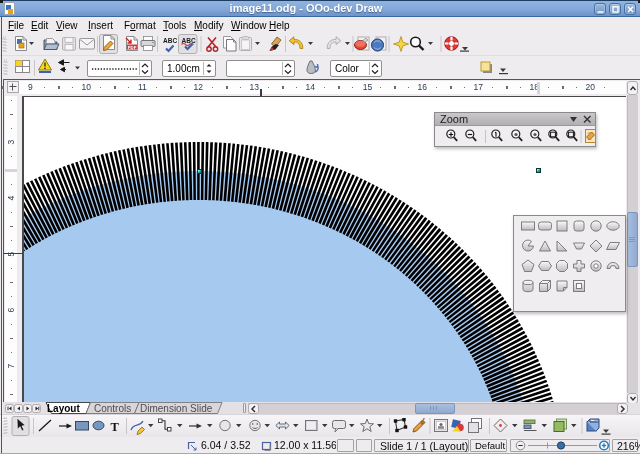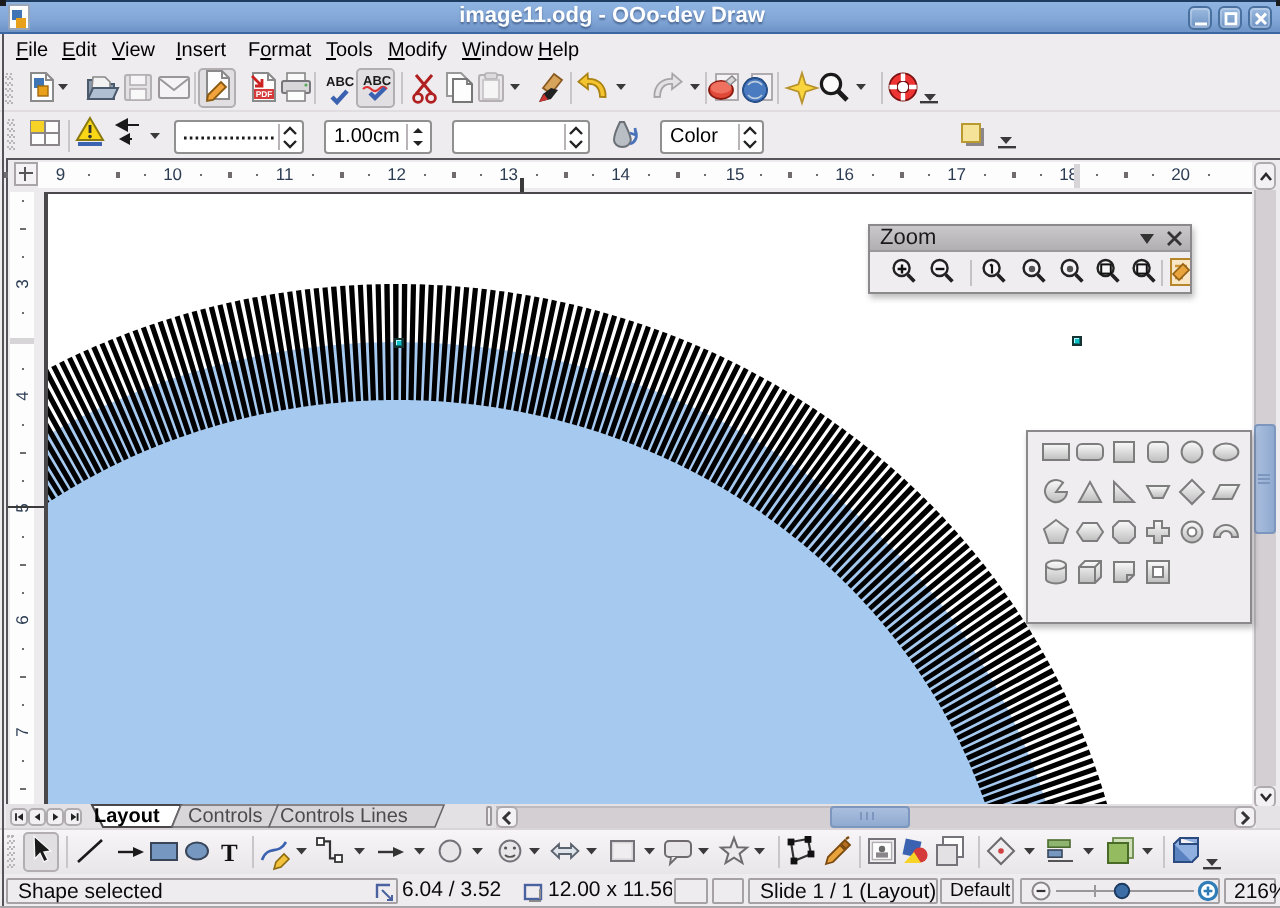--- a/index.html
+++ b/index.html
@@ -533,21 +533,21 @@
 <path d="M30.5 2.6l2.7 1.9-2.7 1.9z" fill="#222"></path>
     <path d="M33.8 2.6v3.8" stroke="#222" stroke-width="0.9"></path>
 </svg>
 <svg class="abs" style="left:40px;top:402px;" width="210" height="12">
 <path d="M6 0.5 H50.5 L46 11.5 H11.5 Z" fill="#fff" stroke="#4a474a" stroke-width="1"></path>
 <path d="M50.5 0.5 H99 L94.5 11.5 H46 Z" fill="#d9d6d9" stroke="#6b686b" stroke-width="0.8"></path>
 <path d="M99 0.5 H182 L177.5 11.5 H94.5 Z" fill="#d9d6d9" stroke="#6b686b" stroke-width="0.8"></path>
 </svg>
 <span class="tabtxt" style="left:47px;font-weight:bold;color:#000;">Layout</span>
 <span class="tabtxt" style="left:94px;color:#4e4b4e;">Controls</span>
-<span class="tabtxt" style="left:140px;color:#4e4b4e;">Controls Lines</span>
+<span class="tabtxt" style="left:140px;color:#4e4b4e;">Dimension Slide</span>
 <div class="abs" style="left:243px;top:403px;width:3px;height:10px;background:#f0eef0;border:1px solid #9b979b;border-radius:1px;"></div>
 <div class="abs" style="left:248px;top:402.5px;width:378px;height:12px;background:#d3cfd3;border-top:1px solid #bebabe;"></div>
 <div class="abs sbbtn" style="left:248px;top:402.5px;width:11px;height:11.5px;">
     <svg width="9" height="10">
       <path d="M6 2L3 5l3 3" fill="none" stroke="#333" stroke-width="1.5"></path>
     </svg>
   </div>
 <div class="abs sbbtn" style="left:616.5px;top:402.5px;width:11px;height:11.5px;">
     <svg width="9" height="10">
       <path d="M3 2l3 3-3 3" fill="none" stroke="#333" stroke-width="1.5"></path>
@@ -678,23 +678,20 @@
       <rect x="581.5" y="3" width="1" height="16" fill="#c9c5c9"></rect>
       <g transform="translate(586,3)">
         <rect x="1" y="4" width="9" height="9" fill="#5a82c0" stroke="#2a4a80" stroke-width="1"></rect>
         <path d="M1 4 L4 1 H13 V10 L10 13 M4 1 V4 H13" fill="#8fb0e0" stroke="#2a4a80" stroke-width="1"></path>
       </g>
       <path d="M603 14.5 h6 l-3 3.5z" fill="#3a3a3a"></path>
       <rect x="601.5" y="18.5" width="9" height="1.2" fill="#3a3a3a"></rect>
     </svg>
   </div>
 <div id="statusbar" class="abs">
-    <div class="sfield" style="left:3px;width:196px;">
-      <span style="left:5px;">Shape selected</span>
-    </div>
     <svg class="abs" style="left:187px;top:4px;" width="12" height="11">
       <path d="M1 1.5 H8 M1.5 1 V8" stroke="#4a62a0" stroke-width="1.2"></path>
       <path d="M4 4 l5 5 M9 6.5 V9 H6.5" stroke="#4a62a0" stroke-width="1" fill="none"></path>
     </svg>
     <span class="abs" style="left:201px;top:2px;">6.04 / 3.52</span>
     <svg class="abs" style="left:261px;top:4px;" width="12" height="11">
       <rect x="1.5" y="1.5" width="8" height="7" fill="none" stroke="#4a62a0" stroke-width="1.2"></rect>
       <path d="M3.5 9.5 h6 M9 3.5 v5" stroke="#8a8a8a" stroke-width="1"></path>
     </svg>
     <span class="abs" style="left:274px;top:2px;width:62px;overflow:hidden;display:inline-block;height:12px;white-space:nowrap;">12.00 x 11.56</span>

